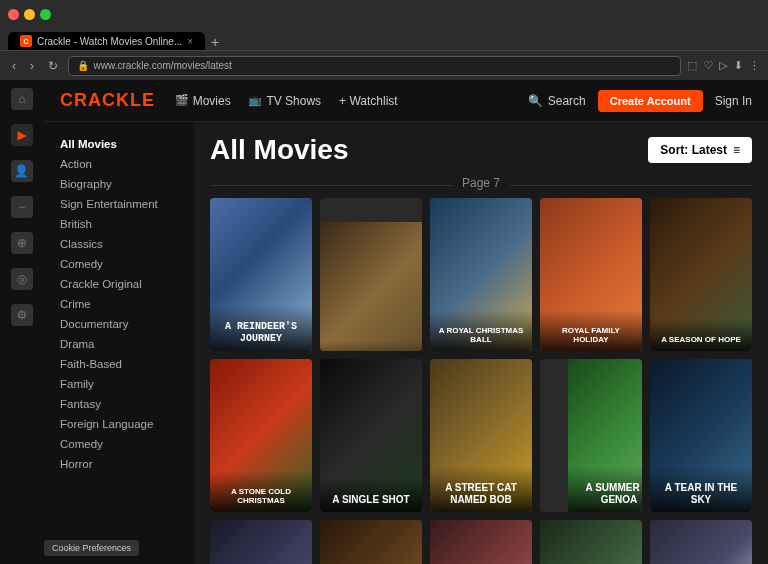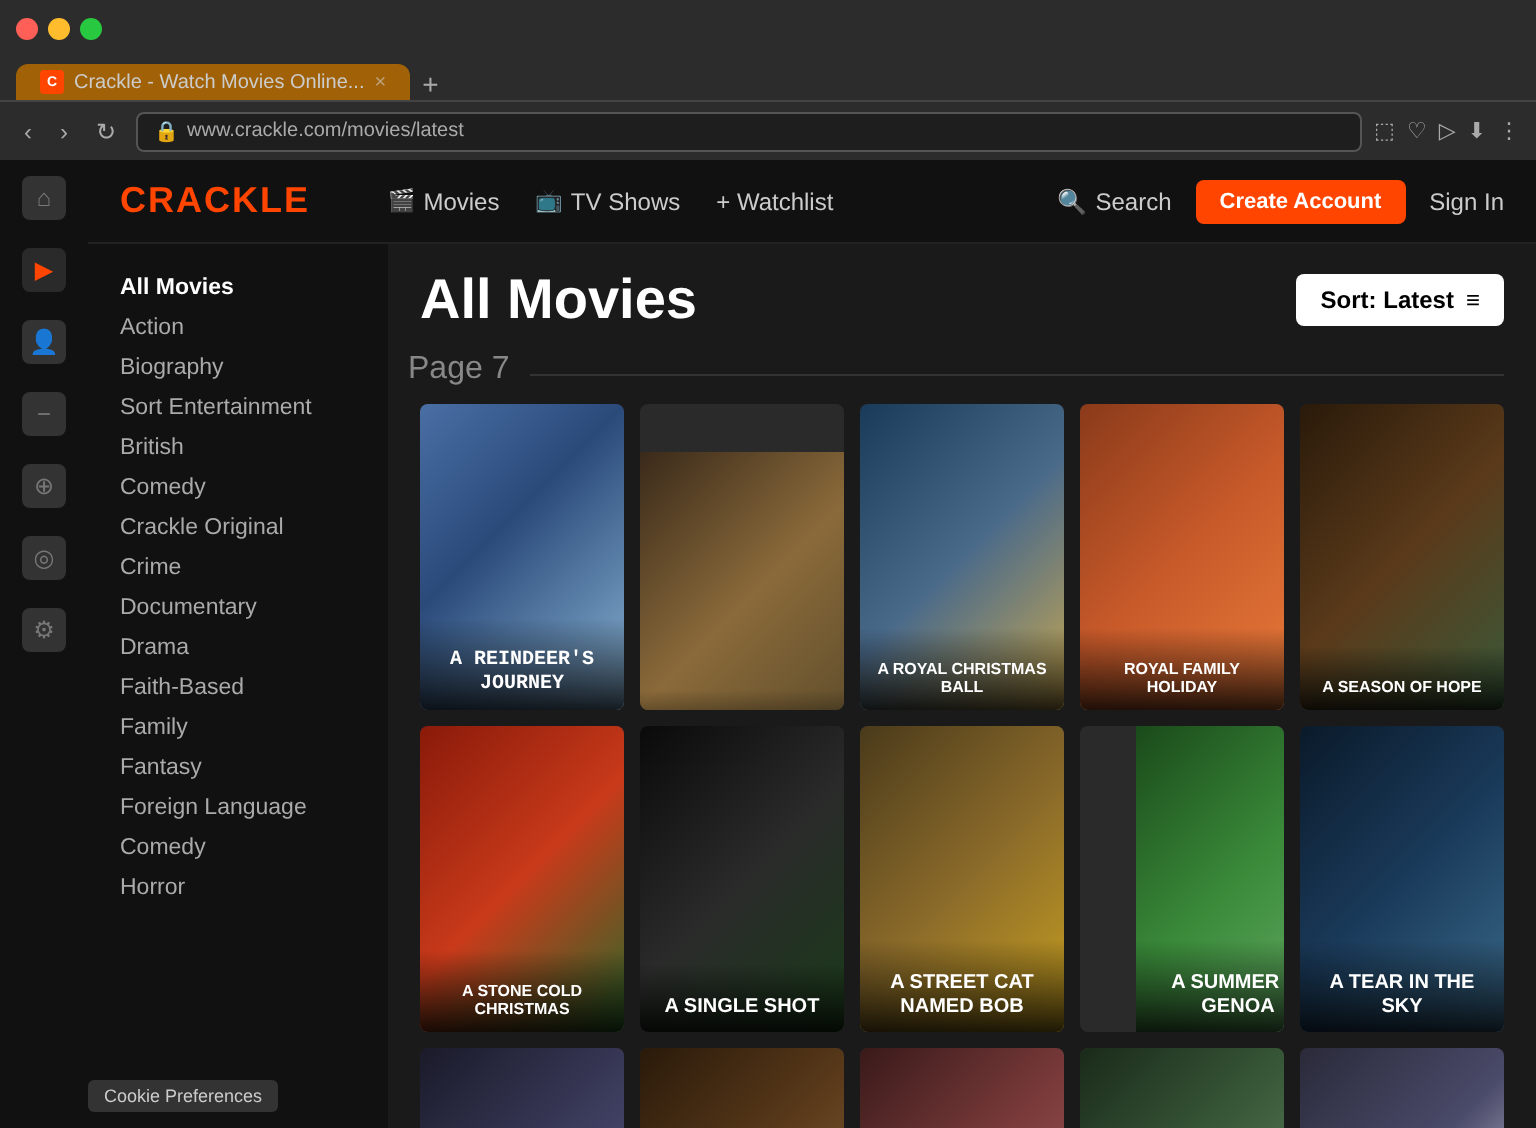--- a/index.html
+++ b/index.html
@@ -32,21 +32,21 @@
     .dot-green { background: #28c840; }
 
     .browser-tab-bar {
       background: #2c2c2c;
       height: 22px;
       display: flex;
       align-items: flex-end;
       padding: 0 8px;
     }
     .browser-tab {
-      background: #a16207;
+      background: #000000;
       border-radius: 6px 6px 0 0;
       padding: 3px 12px;
       font-size: 10px;
       color: #ccc;
       display: flex;
       align-items: center;
       gap: 5px;
       min-width: 140px;
     }
     .tab-favicon {
@@ -149,21 +149,21 @@
       flex-direction: column;
     }
 
     
     .app-header {
       background: #111;
       height: 42px;
       display: flex;
       align-items: center;
       padding: 0 16px;
-      gap: 39px;
+      gap: 20px;
       border-bottom: 1px solid #222;
       flex-shrink: 0;
     }
     .logo {
       color: #ff4500;
       font-weight: 900;
       font-size: 18px;
       letter-spacing: 1px;
     }
     .nav-items {
@@ -277,22 +277,23 @@
       padding: 6px 12px;
       font-size: 12px;
       font-weight: 600;
       cursor: pointer;
       display: flex;
       align-items: flex-end;
       gap: 6px;
     }
 
     .page-indicator {
+      text-align: center;
       color: #888;
-      font-size: 16px;
+      font-size: 12px;
       padding: 4px 0 8px 0;
       position: relative;
     }
     .page-indicator::before {
       content: '';
       position: absolute;
       left: 16px;
       right: 16px;
       top: 50%;
       height: 1px;
@@ -439,22 +440,23 @@
       <button class="sign-in-btn">Sign In</button>
     </div>
   </div>
 
   <div class="content-area">
 
     <div class="left-nav">
       <div class="nav-menu-item active">All Movies</div>
       <div class="nav-menu-item">Action</div>
       <div class="nav-menu-item">Biography</div>
-      <div class="nav-menu-item">Sort Entertainment</div>
+      <div class="nav-menu-item">Sign Entertainment</div>
       <div class="nav-menu-item">British</div>
+      <div class="nav-menu-item">Classics</div>
       <div class="nav-menu-item">Comedy</div>
       <div class="nav-menu-item">Crackle Original</div>
       <div class="nav-menu-item">Crime</div>
       <div class="nav-menu-item">Documentary</div>
       <div class="nav-menu-item">Drama</div>
       <div class="nav-menu-item">Faith-Based</div>
       <div class="nav-menu-item">Family</div>
       <div class="nav-menu-item">Fantasy</div>
       <div class="nav-menu-item">Foreign Language</div>
       <div class="nav-menu-item">Comedy</div>

